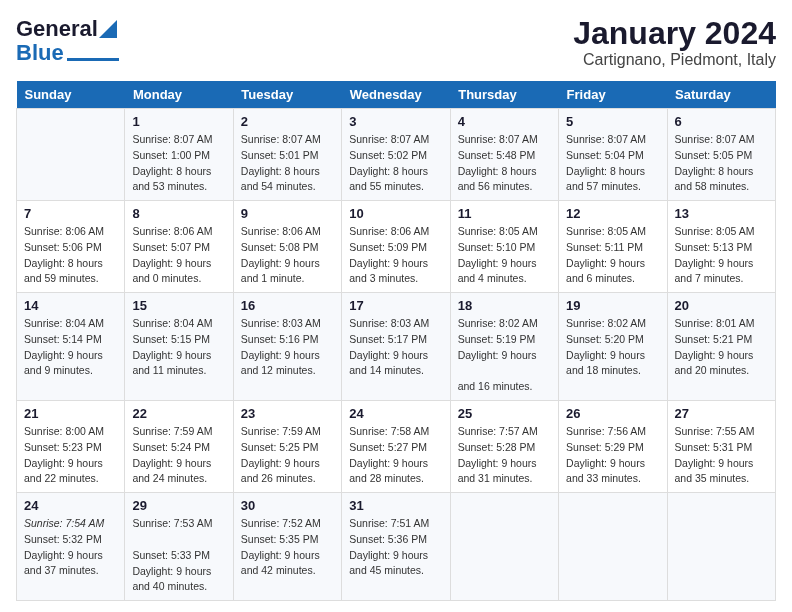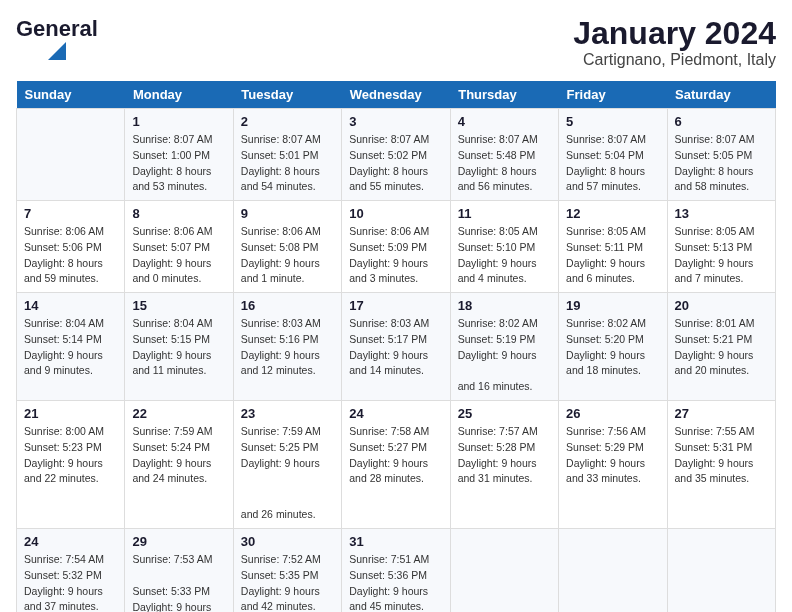--- a/index.html
+++ b/index.html
@@ -77,20 +77,24 @@
 </head>
 <body>
 
 <div class="header">
   <div class="logo">
   <div style="display:flex;align-items:center;">
     <span style="font-size:22px;font-weight:bold;color:#1a1a2e;">General</span>
     <svg width="18" height="18" viewBox="0 0 18 18" style="margin-left:1px;">
       <polygon points="0,18 18,0 18,18" fill="#1a6ab5"></polygon>
     </svg>
+  </div>
+  <div style="display:flex;align-items:center;margin-top:-2px;">
+    <span style="font-size:22px;font-weight:bold;color:#1a6ab5;">Blue</span>
+    <div style="height:3px;background:#1a6ab5;width:52px;margin-left:3px;align-self:flex-end;margin-bottom:5px;"></div>
   </div>
 </div>
   <div class="title-block">
     <h1>January 2024</h1>
     <h2>Cartignano, Piedmont, Italy</h2>
   </div>
 </div>
 
 <table>
   <thead>
@@ -310,21 +314,21 @@
             <span style="display: block;">Daylight: 9 hours</span>
             <span style="display: block;">and 24 minutes.</span>
           </div>
         </td>
         <td>
           <span class="day-num">23</span>
           <div class="day-info">
             <span style="display: block;">Sunrise: 7:59 AM</span>
             <span style="display: block;">Sunset: 5:25 PM</span>
             <span style="display: block;">Daylight: 9 hours</span>
-            <span style="display: block; margin-top: 36px;">and 26 minutes.</span>
+            <span style="display: block;">and 26 minutes.</span>
           </div>
         </td>
         <td>
           <span class="day-num">24</span>
           <div class="day-info">
             <span style="display: block;">Sunrise: 7:58 AM</span>
             <span style="display: block;">Sunset: 5:27 PM</span>
             <span style="display: block;">Daylight: 9 hours</span>
             <span style="display: block;">and 28 minutes.</span>
           </div>
@@ -354,21 +358,21 @@
             <span style="display: block;">Sunset: 5:31 PM</span>
             <span style="display: block;">Daylight: 9 hours</span>
             <span style="display: block;">and 35 minutes.</span>
           </div>
         </td>
       </tr>
       <tr>
         <td>
           <span class="day-num">24</span>
           <div class="day-info">
-            <span style="display: block;">Sunrise: 7:54 AM</span>
+            <span style="display: block; font-style: italic;">Sunrise: 7:54 AM</span>
             <span style="display: block;">Sunset: 5:32 PM</span>
             <span style="display: block;">Daylight: 9 hours</span>
             <span style="display: block;">and 37 minutes.</span>
           </div>
         </td>
         <td>
           <span class="day-num">29</span>
           <div class="day-info">
             <span style="display: block;">Sunrise: 7:53 AM</span>
             <span style="display: block; margin-top: 16px;">Sunset: 5:33 PM</span>
@@ -396,14 +400,14 @@
         </td>
         <td></td>
         <td></td>
         <td></td>
       </tr>
     </tbody>
 </table>
 
 <style>
   .logo { display: block; }
-  .logo > div { margin-bottom: 0; flex-direction: column; }
+  .logo > div { margin-bottom: 0; }
 </style>
 
 </body></html>

